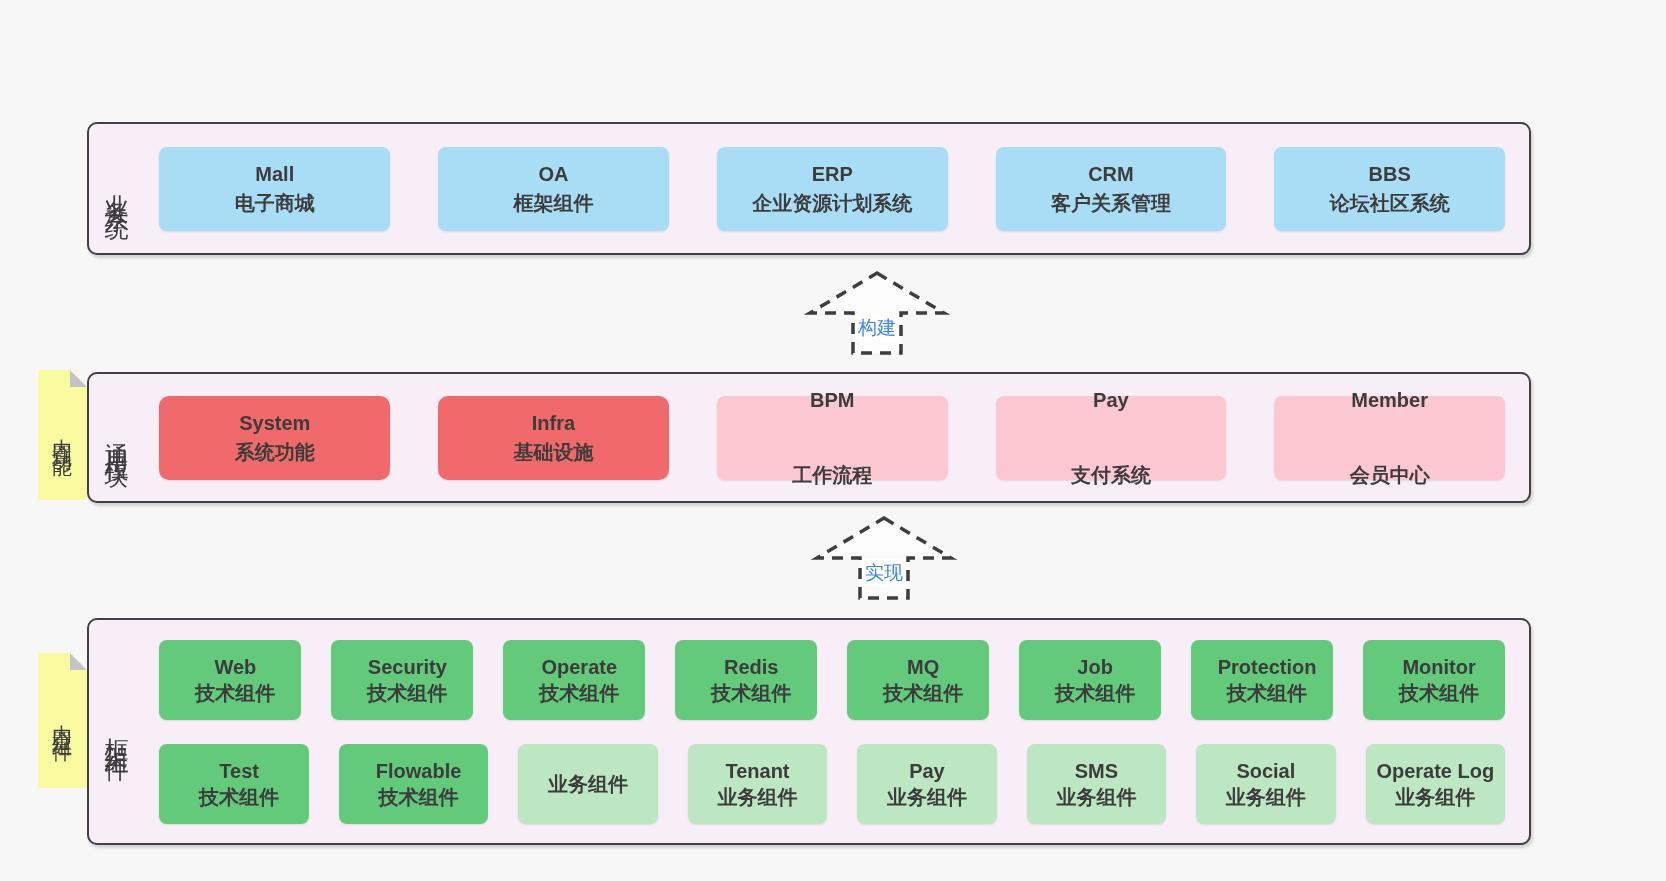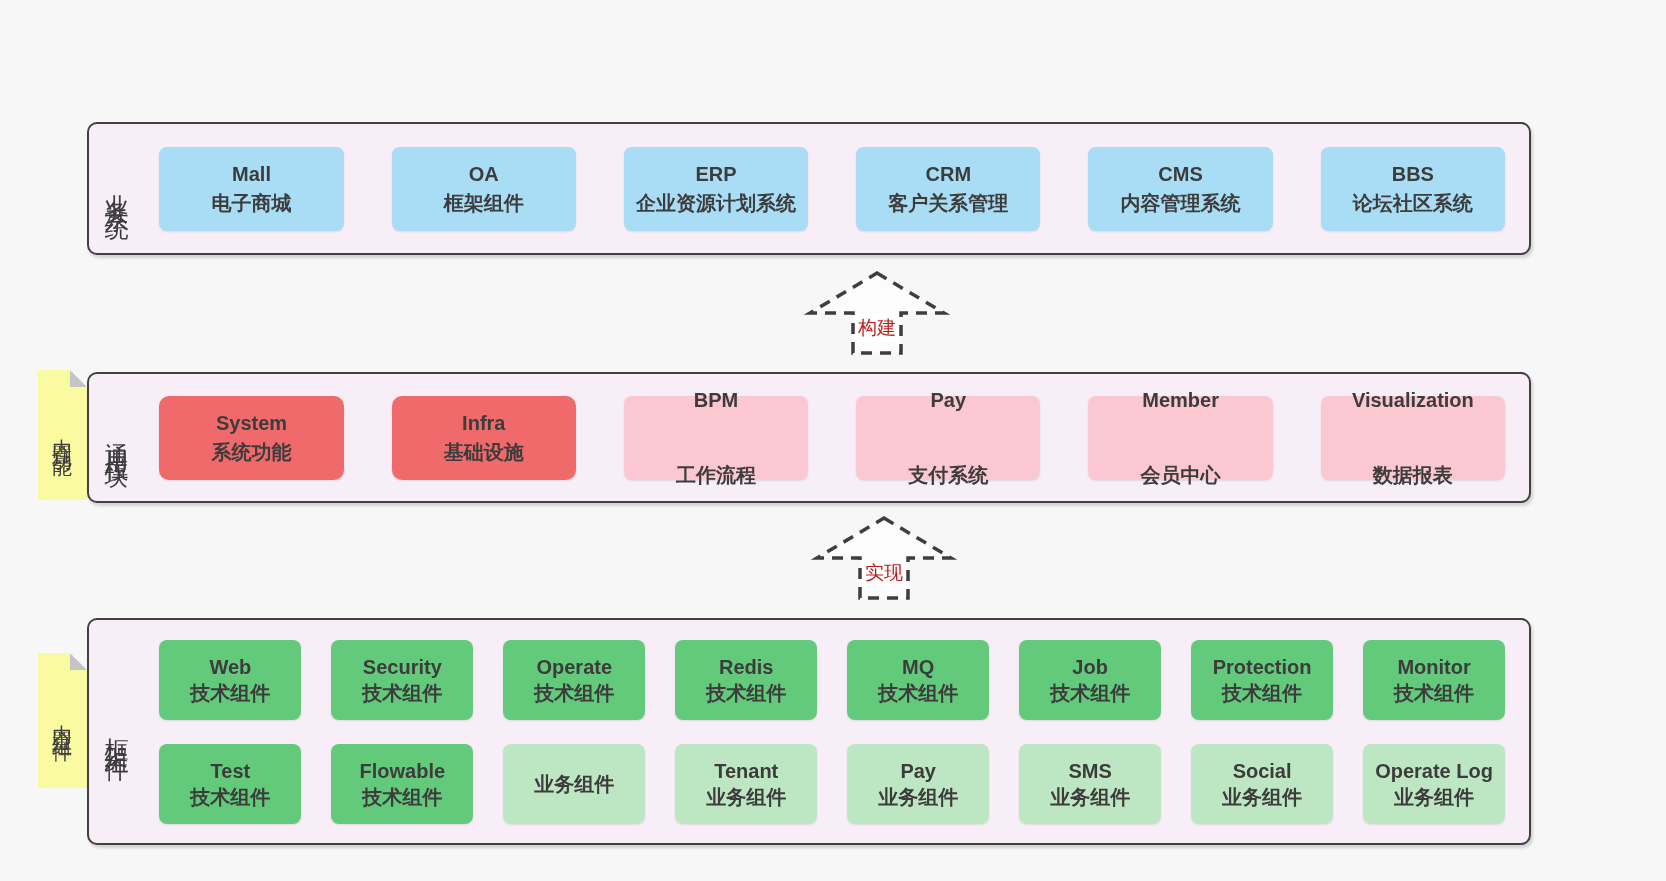--- a/index.html
+++ b/index.html
@@ -61,21 +61,21 @@
     box-sizing:border-box;
     box-shadow:0 1px 2px rgba(0,0,0,0.10);
     font-weight:bold;
   }
   #panel-framework .box{height:80px;line-height:1.3;}
   .box-title,.box-sub{width:100%;}
 
   .blue{background:#a9dcf5;}
   .red{background:#f16a6b;border-radius:10px;}
   .pink{background:#fbc8d2;gap:46px;}
-  .green{background:#63ca7c;}
+  .green{background:#63ca7c;padding-left:16px;}
   .green-light{background:#bde7c2;}
 
   
   .arrow{position:absolute;width:140px;height:86px;}
   #arrow-build{left:807px;top:270px;}
   #arrow-implement{left:814px;top:515px;}
   .arrow svg{position:absolute;inset:0;overflow:visible;}
   .arrow polygon{
     fill:#fcfcfc;
     stroke:#3e3e3e;
@@ -83,21 +83,21 @@
     stroke-dasharray:11 8;
   }
   .arrow-label{
     position:absolute;
     left:50%;top:44px;
     transform:translateX(-50%);
     background:#ffffff;
     padding:1px 3px;
     font-size:19px;
     white-space:nowrap;
-    color:#b91c1c;
+    color:#3b82f6;
   }
 
   
   .note{
     position:absolute;
     left:38px;width:49px;
     background:#fafaa0;
     clip-path:polygon(0 0, calc(100% - 17px) 0, 100% 17px, 100% 100%, 0 100%);
     filter:drop-shadow(1px 2px 2px rgba(0,0,0,0.18));
     display:flex;
@@ -140,24 +140,20 @@
       </div>
       <div class="box blue">
         <div class="box-title">ERP</div>
         <div class="box-sub">企业资源计划系统</div>
       </div>
       <div class="box blue">
         <div class="box-title">CRM</div>
         <div class="box-sub">客户关系管理</div>
       </div>
       <div class="box blue">
-        <div class="box-title">CMS</div>
-        <div class="box-sub">内容管理系统</div>
-      </div>
-      <div class="box blue">
         <div class="box-title">BBS</div>
         <div class="box-sub">论坛社区系统</div>
       </div>
     </div>
   </section>
 
   <div class="arrow" id="arrow-build">
     <svg viewBox="0 0 140 86">
       <polygon points="70,3 137,43 94,43 94,83 46,83 46,43 3,43"></polygon>
     </svg>
@@ -183,24 +179,20 @@
         <div class="box-sub">工作流程</div>
       </div>
       <div class="box pink">
         <div class="box-title">Pay</div>
         <div class="box-sub">支付系统</div>
       </div>
       <div class="box pink">
         <div class="box-title">Member</div>
         <div class="box-sub">会员中心</div>
       </div>
-      <div class="box pink">
-        <div class="box-title">Visualization</div>
-        <div class="box-sub">数据报表</div>
-      </div>
     </div>
   </section>
 
   <div class="arrow" id="arrow-implement">
     <svg viewBox="0 0 140 86">
       <polygon points="70,3 137,43 94,43 94,83 46,83 46,43 3,43"></polygon>
     </svg>
     <span class="arrow-label">实现</span>
   </div>
 

